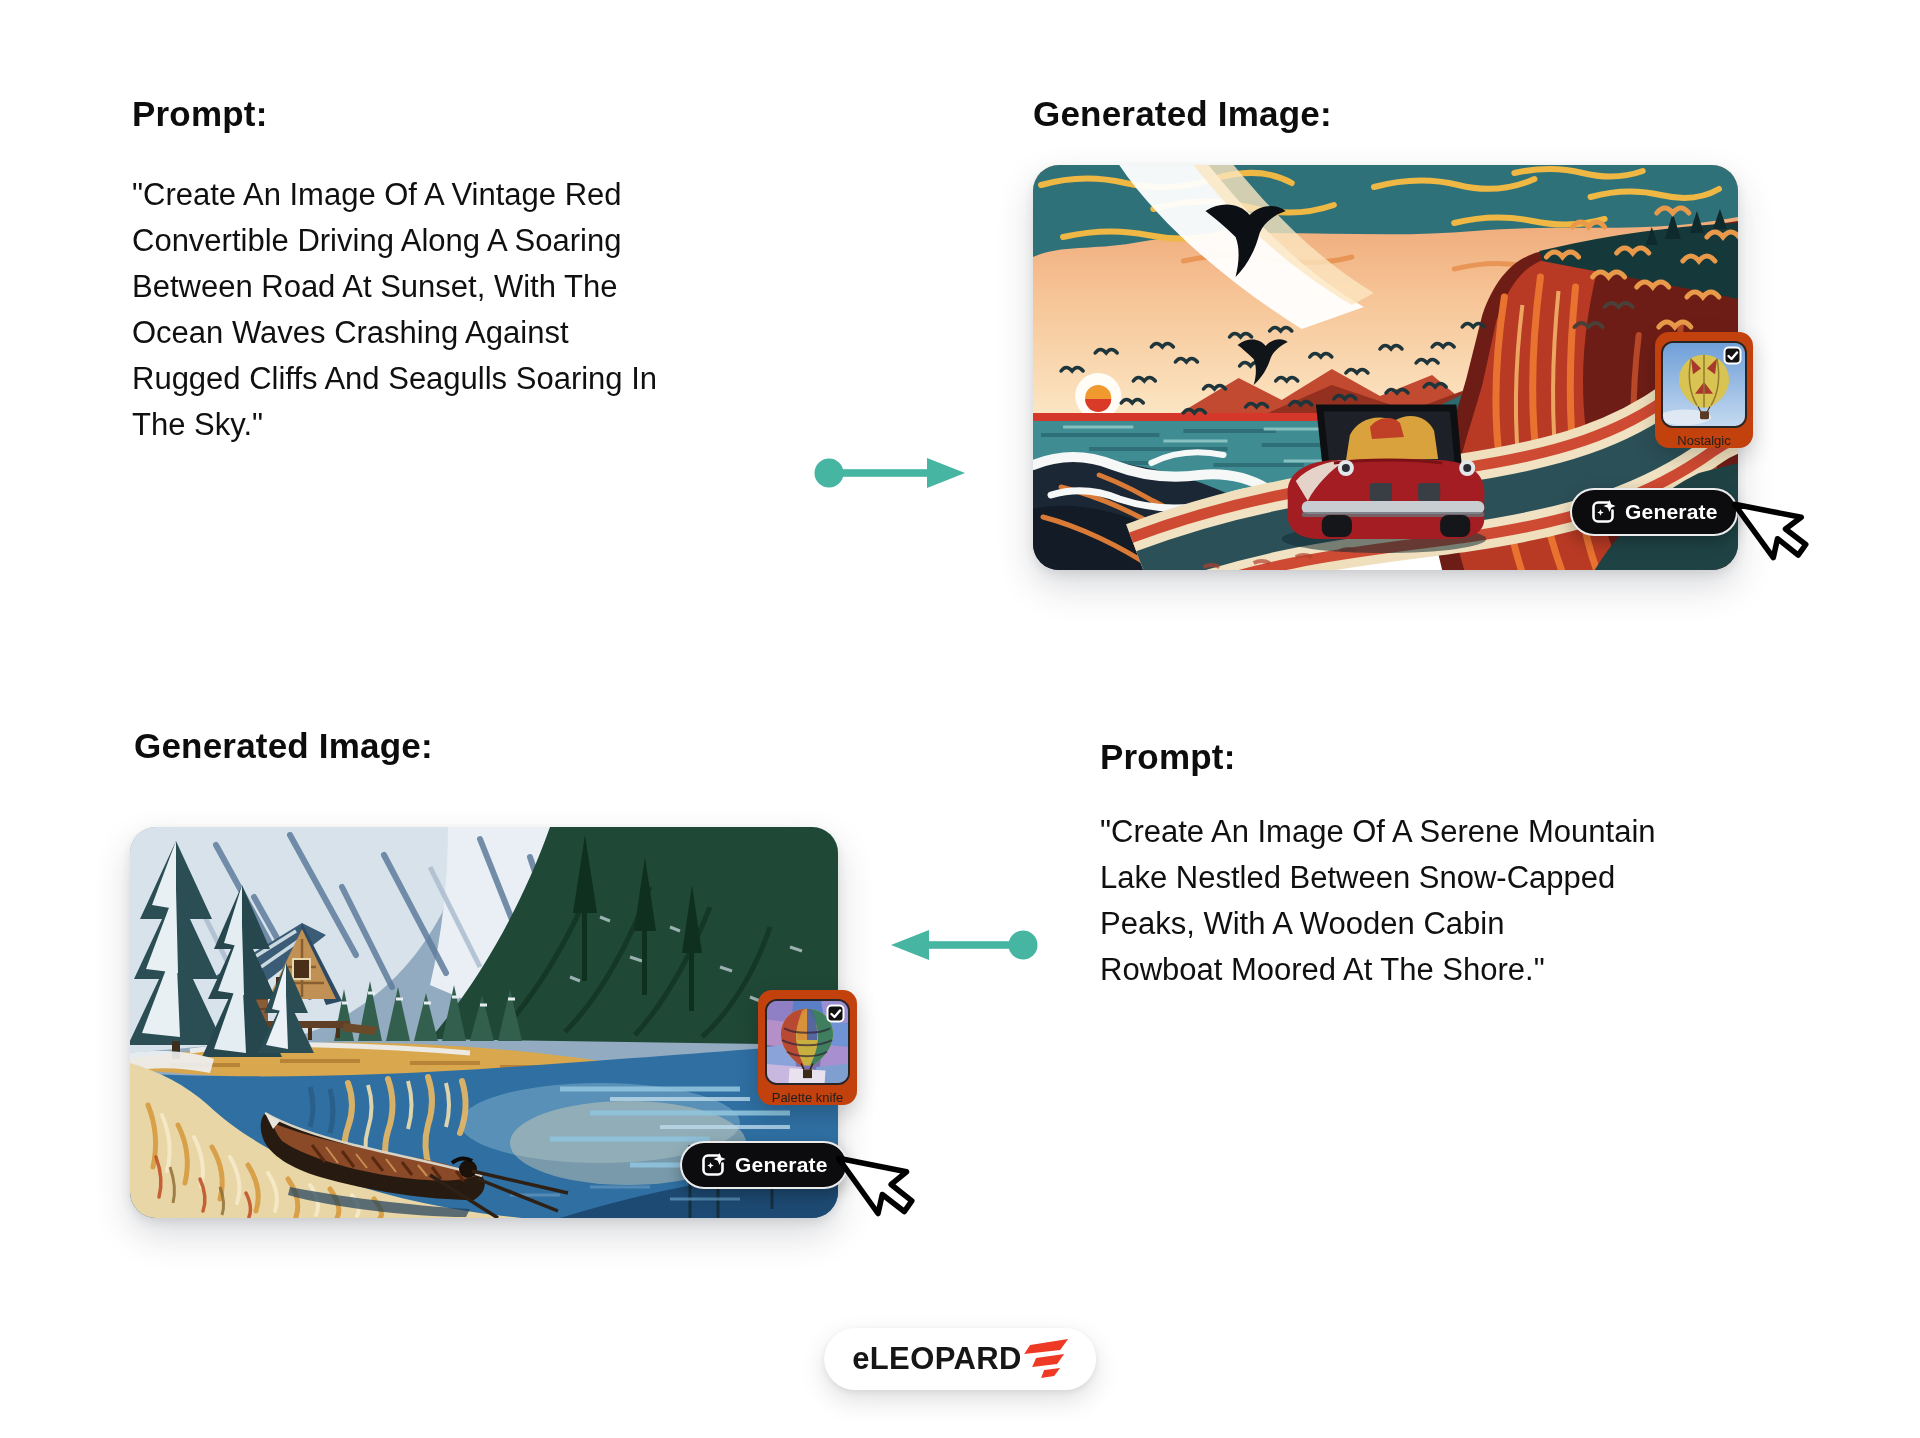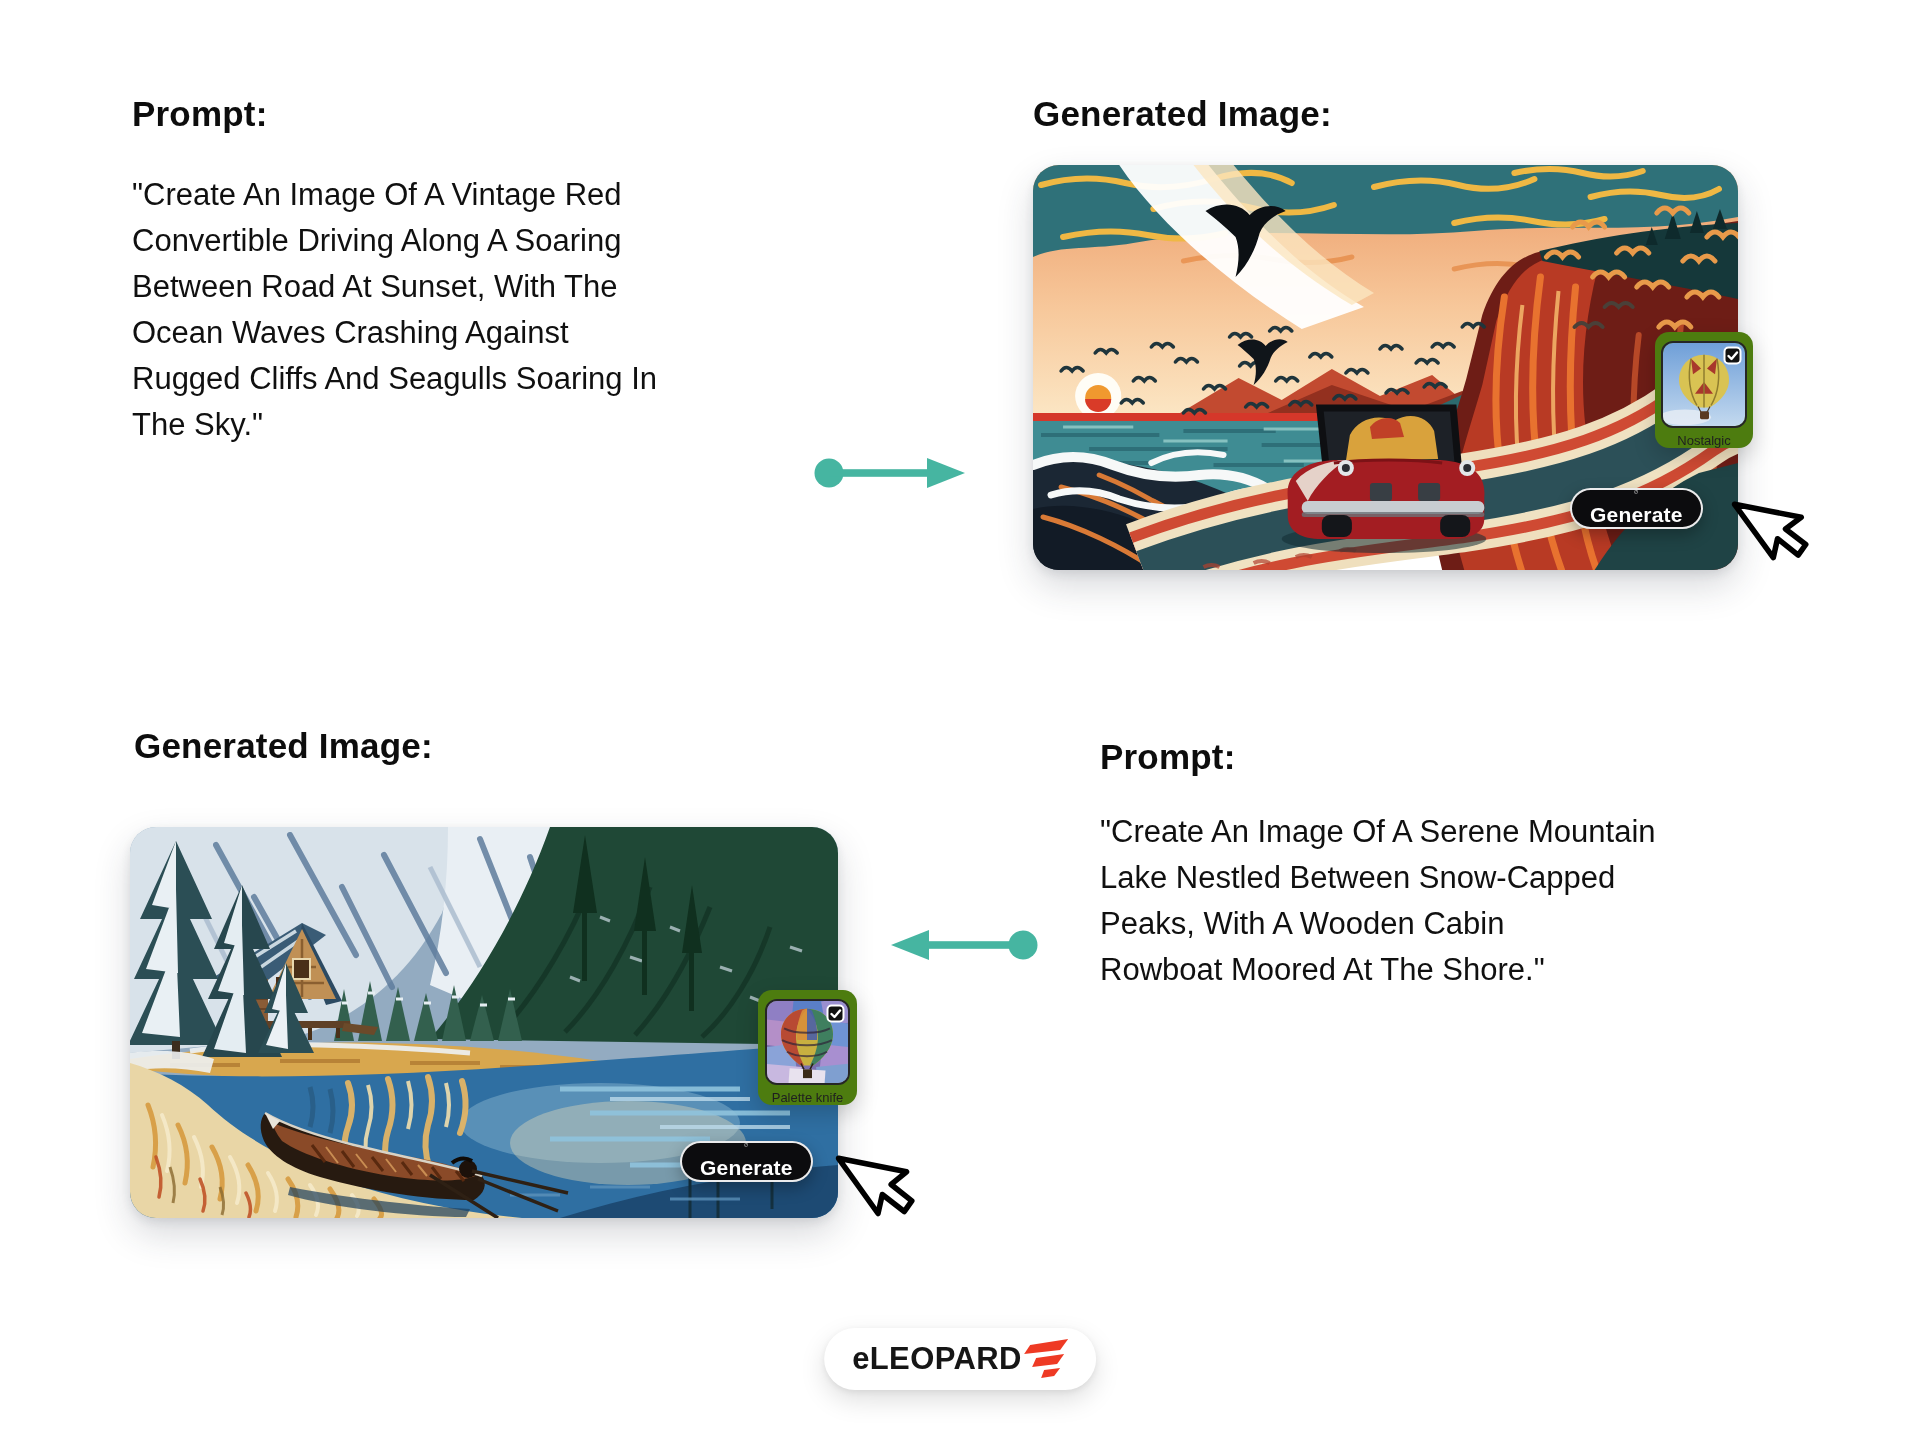--- a/index.html
+++ b/index.html
@@ -5,30 +5,30 @@
   html,body{margin:0;padding:0;background:#ffffff;}
   body{width:1920px;height:1438px;position:relative;overflow:hidden;
        font-family:"Liberation Sans", sans-serif;color:#0f0f0f;}
   .abs{position:absolute;}
   .heading{font-size:35px;font-weight:700;letter-spacing:.2px;color:#0d0d0d;white-space:nowrap;}
   .prompt-text{font-size:31px;font-weight:500;line-height:46px;color:#101010;}
   .prompt-text div{white-space:nowrap;}
   .img-card{border-radius:26px;overflow:hidden;
     box-shadow:0 16px 36px rgba(40,45,60,.18),0 4px 10px rgba(40,45,60,.10);}
   .img-card svg{display:block;width:100%;height:100%;}
-  .style-card{background:#4d7c0f;border-radius:14px;box-shadow:0 8px 22px rgba(0,0,0,.18);
+  .style-card{background:#c2410c;border-radius:14px;box-shadow:0 8px 22px rgba(0,0,0,.18);
     display:flex;flex-direction:column;align-items:center;z-index:5;}
   .style-thumb{width:82px;height:85px;border-radius:12px;border:2.5px solid #262626;
     overflow:hidden;margin-top:9px;position:relative;}
   .style-thumb svg.art{display:block;width:100%;height:100%;}
   .style-check{position:absolute;top:3px;right:3px;width:19px;height:19px;}
   .style-label{font-size:13px;color:#1f1f1f;margin-top:5px;white-space:nowrap;}
-  .gen-btn{display:flex;align-items:center;gap:9px;height:41px;padding:0 18px;
+  .gen-btn{display:flex;align-items:center;gap:9px;height:48px;padding:0 18px;
     background:#0c0c0e;border:2px solid rgba(255,255,255,.92);border-radius:27px;
-    box-shadow:0 6px 16px rgba(0,0,0,.28);z-index:6;box-sizing:border-box;cursor:pointer;flex-direction:column;}
+    box-shadow:0 6px 16px rgba(0,0,0,.28);z-index:6;box-sizing:border-box;cursor:pointer;}
   .gen-btn span{color:#ffffff;font-size:21px;font-weight:700;letter-spacing:.2px;white-space:nowrap;}
   .cursor{z-index:8;}
   .arrow{z-index:2;}
   #footer-pill{left:50%;transform:translateX(-50%);top:1328px;height:62px;
     background:#ffffff;border-radius:31px;display:flex;align-items:center;gap:0;
     padding:0 28px;box-shadow:0 10px 26px rgba(0,0,0,.13),0 2px 6px rgba(0,0,0,.07);}
   #footer-pill .logo-text{font-size:31px;font-weight:800;color:#161616;letter-spacing:.4px;white-space:nowrap;}
 </style>
 </head>
 <body>

